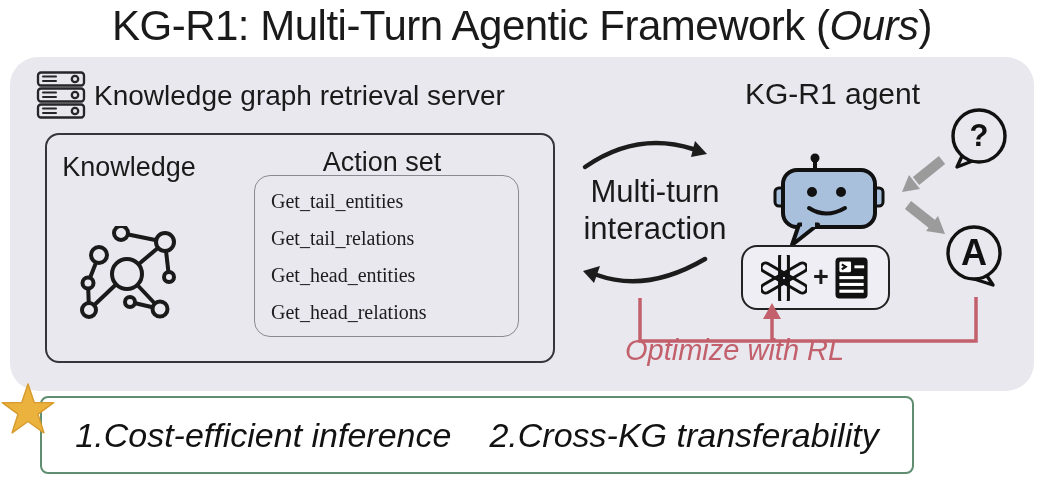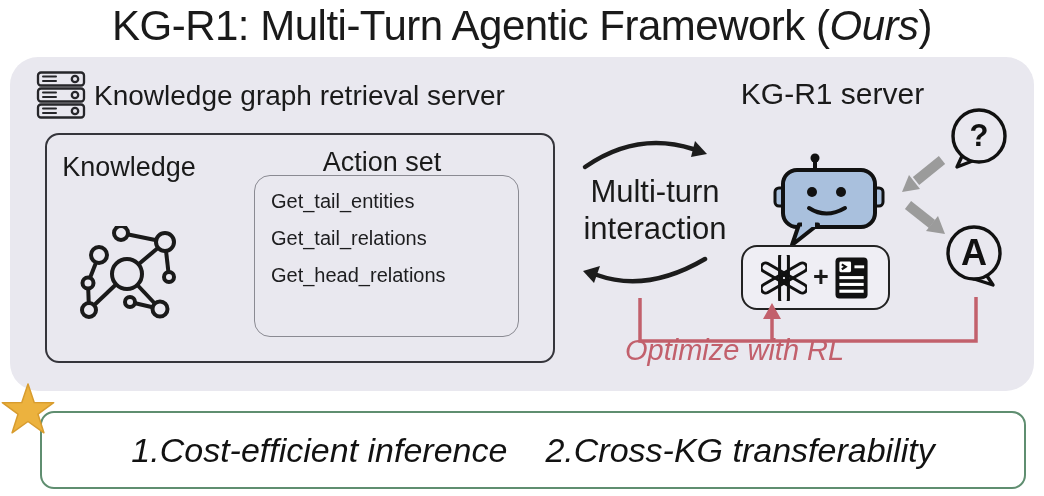--- a/index.html
+++ b/index.html
@@ -15,40 +15,40 @@
          border-radius:28px;}
   #server-label{left:84px;top:14px;height:50px;line-height:50px;font-size:28px;}
   #agent-label{left:700px;top:20px;width:245px;text-align:center;font-size:30px;}
   #kg-box{left:35px;top:76px;width:510px;height:230px;border:2px solid #35353b;
           border-radius:14px;box-sizing:border-box;}
   #kg-label{left:12px;top:15px;width:140px;text-align:center;font-size:27px;line-height:34px;}
   #kg-icon{left:21px;top:91px;}
   #action-title{left:210px;top:12px;width:250px;text-align:center;font-size:27px;}
   #action-box{left:207px;top:40px;width:265px;height:162px;border:1.5px solid #8a8a92;
               border-radius:16px;box-sizing:border-box;padding:7px 0 0 16px;}
-  .action-item{font-family:Liberation Sans, sans-serif;font-size:20px;font-weight:500;
+  .action-item{font-family:Liberation Serif, serif;font-size:20px;font-weight:500;
                line-height:37px;color:#1d1d1f;white-space:pre;}
   #interaction-label{left:545px;top:116px;width:200px;text-align:center;
                      font-size:31px;font-weight:500;line-height:37px;}
   #arrow-top{left:565px;top:70px;}
   #arrow-bottom{left:565px;top:190px;}
   #robot-icon{left:755px;top:91px;}
   #model-box{left:731px;top:188px;width:149px;height:65px;border:2px solid #222;
              border-radius:16px;box-sizing:border-box;background:#efeef4;
              display:flex;align-items:center;justify-content:center;gap:6px;}
   #plus-sign{font-size:27px;font-weight:700;color:#1a1a1a;line-height:1;}
   #qa-arrows{left:880px;top:95px;}
   #q-bubble{left:939px;top:48px;}
   #a-bubble{left:935px;top:165px;}
   #rl-graphics{left:615px;top:230px;}
   #rl-label{left:615px;top:277px;width:380px;text-align:left;font-size:29px;
             font-style:italic;font-weight:500;}
   
-  #footer-box{left:40px;top:411px;width:986px;height:78px;background:#ffffff;
-              border:2.5px solid #5f8e70;border-radius:14px;box-sizing:border-box;
+  #footer-box{left:40px;top:396px;width:874px;height:78px;background:#ffffff;
+              border:2.5px solid #5f8e70;border-radius:8px;box-sizing:border-box;
               display:flex;align-items:center;justify-content:center;gap:38px;}
   .footer-item{font-size:34px;font-style:italic;font-weight:500;color:#121212;white-space:nowrap;}
   #star-icon{left:0px;top:381px;}
 </style>
 </head>
 <body>
 
 <div id="title" class="abs"><span>KG-R1: Multi-Turn Agentic Framework (</span><span class="emph">Ours</span><span>)</span></div>
 
 <div id="panel" class="abs">
@@ -66,21 +66,21 @@
         <line x1="7" y1="37.5" x2="20" y2="37.5"></line>
           <line x1="7" y1="42" x2="20" y2="42"></line>
       </g>
       <circle cx="39" cy="8" r="3.2"></circle>
         <circle cx="39" cy="24" r="3.2"></circle>
         <circle cx="39" cy="40" r="3.2"></circle>
     </g>
   </svg>
   <div id="server-label" class="abs">Knowledge graph retrieval server</div>
 
-  <div id="agent-label" class="abs">KG-R1 server</div>
+  <div id="agent-label" class="abs">KG-R1 agent</div>
 
   <div id="kg-box" class="abs">
     <div id="kg-label" class="abs">
       <div>Knowledge</div>
     </div>
     <svg id="kg-icon" class="abs" width="120" height="95" viewBox="0 0 120 95">
       <g stroke="#1a1a1a" stroke-width="4">
         <line x1="53" y1="7" x2="97" y2="16"></line>
         <line x1="97" y1="16" x2="101" y2="51"></line>
         <line x1="97" y1="16" x2="59" y2="48"></line>
@@ -99,20 +99,21 @@
         <circle cx="20" cy="57" r="5.5"></circle>
         <circle cx="21" cy="84" r="7"></circle>
         <circle cx="62" cy="76" r="5"></circle>
         <circle cx="92" cy="83" r="7.5"></circle>
       </g>
     </svg>
     <div id="action-title" class="abs">Action set</div>
     <div id="action-box" class="abs">
       <div class="action-item">Get_tail_entities</div>
       <div class="action-item">Get_tail_relations</div>
+      <div class="action-item">Get_head_entities</div>
       <div class="action-item">Get_head_relations</div>
     </div>
   </div>
 
   <svg id="arrow-top" class="abs" width="140" height="48" viewBox="0 0 140 48">
     <path d="M 10,40 Q 62,4 118,22" fill="none" stroke="#1c1c1c" stroke-width="4.5" stroke-linecap="round"></path>
     <polygon points="132,27 116,30 120,14" fill="#1c1c1c"></polygon>
   </svg>
   <div id="interaction-label" class="abs">
     <div>Multi-turn</div>

